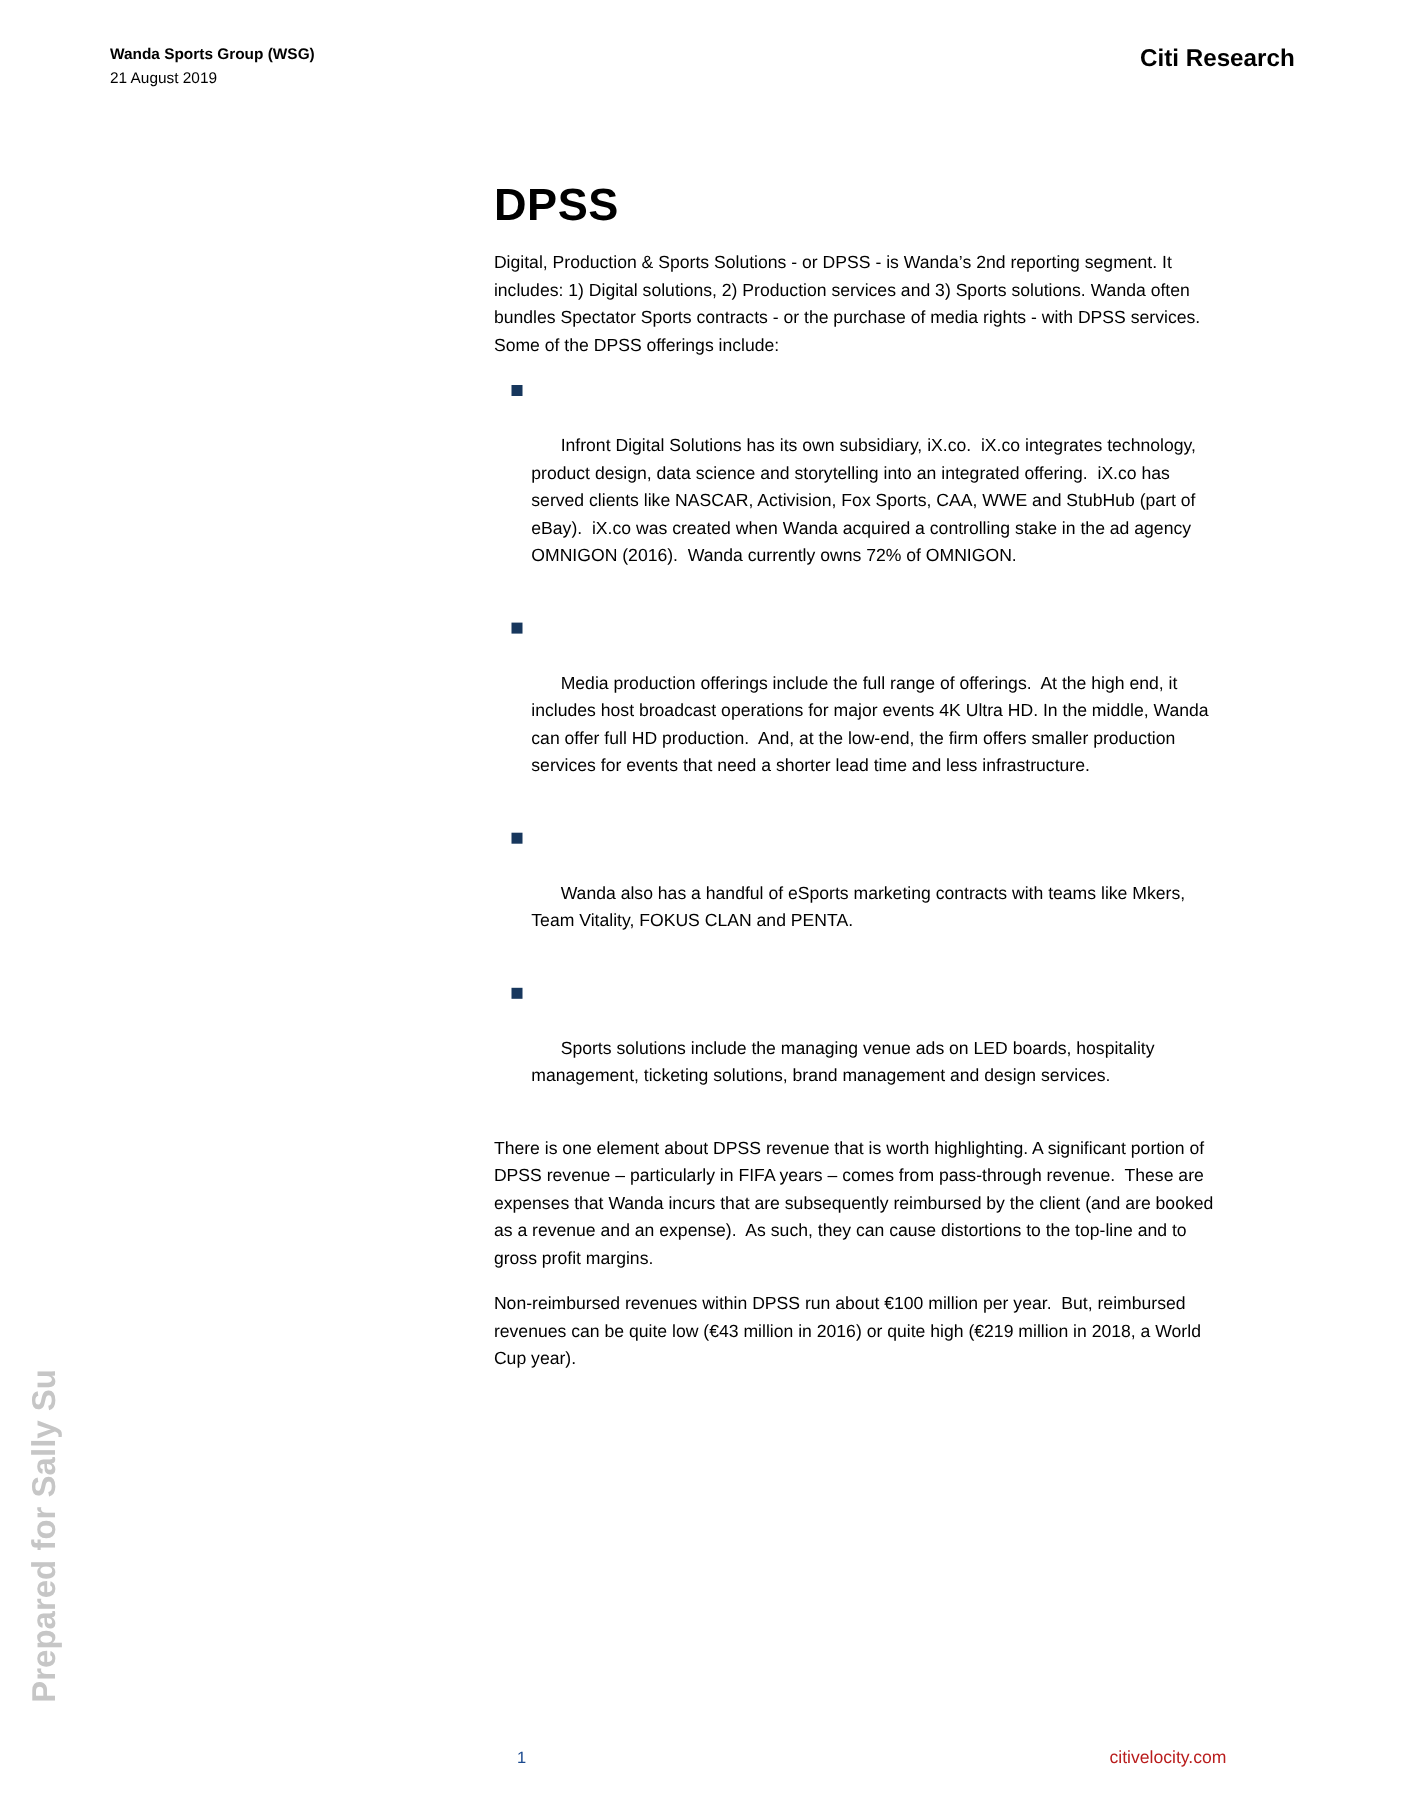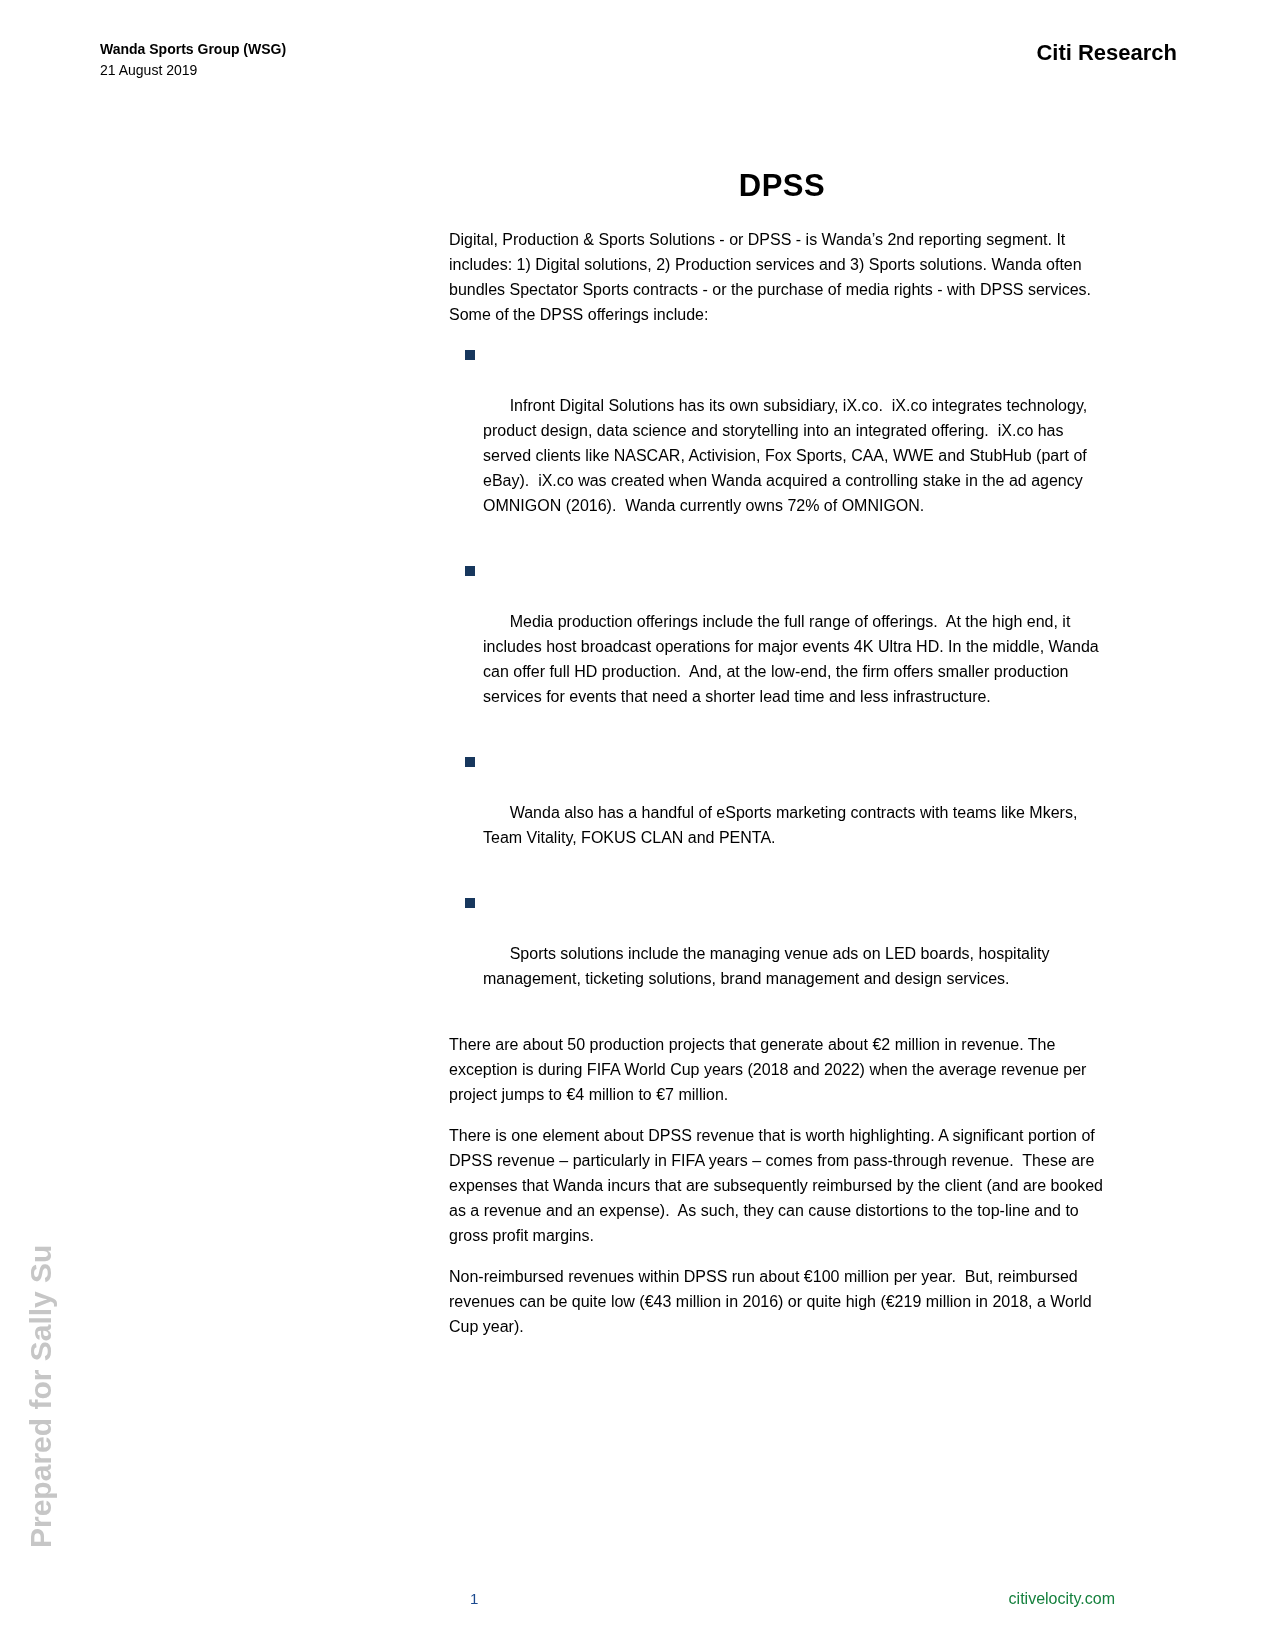--- a/index.html
+++ b/index.html
@@ -42,26 +42,25 @@
   
   .content {
     position: absolute;
     left: 449px;
     top: 166px;
     width: 666px;
     font-size: 16px;
     line-height: 25px;
   }
   .page-title {
-    font-size: 31px;
+    font-size: 41px;
     font-weight: bold;
     line-height: 40px;
     margin: 0 0 21px 0;
     letter-spacing: 0.5px;
-    text-align: center;
   }
   .para {
     margin: 0 0 16px 0;
     white-space: pre-wrap;
   }
   .bullet-list {
     list-style: none;
     margin: 0 0 16px 0;
     padding: 0;
   }
@@ -100,21 +99,21 @@
     left: 470px;
     top: 1590px;
     font-size: 15px;
     color: var(--page-number, #1B4A8F);
   }
   .footer-site {
     position: absolute;
     right: 160px;
     top: 1590px;
     font-size: 16px;
-    color: #15803d;
+    color: #b91c1c;
     text-decoration: none;
   }
 </style>
 </head>
 <body>
 
 <div class="header-left">
   <div class="company-name">Wanda Sports Group (WSG)</div>
   <div class="report-date">21 August 2019</div>
 </div>
@@ -138,21 +137,20 @@
     <li class="bullet-item">
       <span class="bullet-square"></span>
       <span>Wanda also has a handful of eSports marketing contracts with teams like Mkers, Team Vitality, FOKUS CLAN and PENTA.</span>
     </li>
     <li class="bullet-item">
       <span class="bullet-square"></span>
       <span>Sports solutions include the managing venue ads on LED boards, hospitality management, ticketing solutions, brand management and design services.</span>
     </li>
   </ul>
 
-  <p class="para">There are about 50 production projects that generate about €2 million in revenue. The exception is during FIFA World Cup years (2018 and 2022) when the average revenue per project jumps to €4 million to €7 million.</p>
   <p class="para">There is one element about DPSS revenue that is worth highlighting. A significant portion of DPSS revenue – particularly in FIFA years – comes from pass-through revenue.  These are expenses that Wanda incurs that are subsequently reimbursed by the client (and are booked as a revenue and an expense).  As such, they can cause distortions to the top-line and to gross profit margins.</p>
   <p class="para">Non-reimbursed revenues within DPSS run about €100 million per year.  But, reimbursed revenues can be quite low (€43 million in 2016) or quite high (€219 million in 2018, a World Cup year).</p>
 </div>
 
 <div class="watermark">Prepared for Sally Su</div>
 
 <div class="footer-pageno">1</div>
 <a class="footer-site" href="#">citivelocity.com</a>
 
 </body></html>

